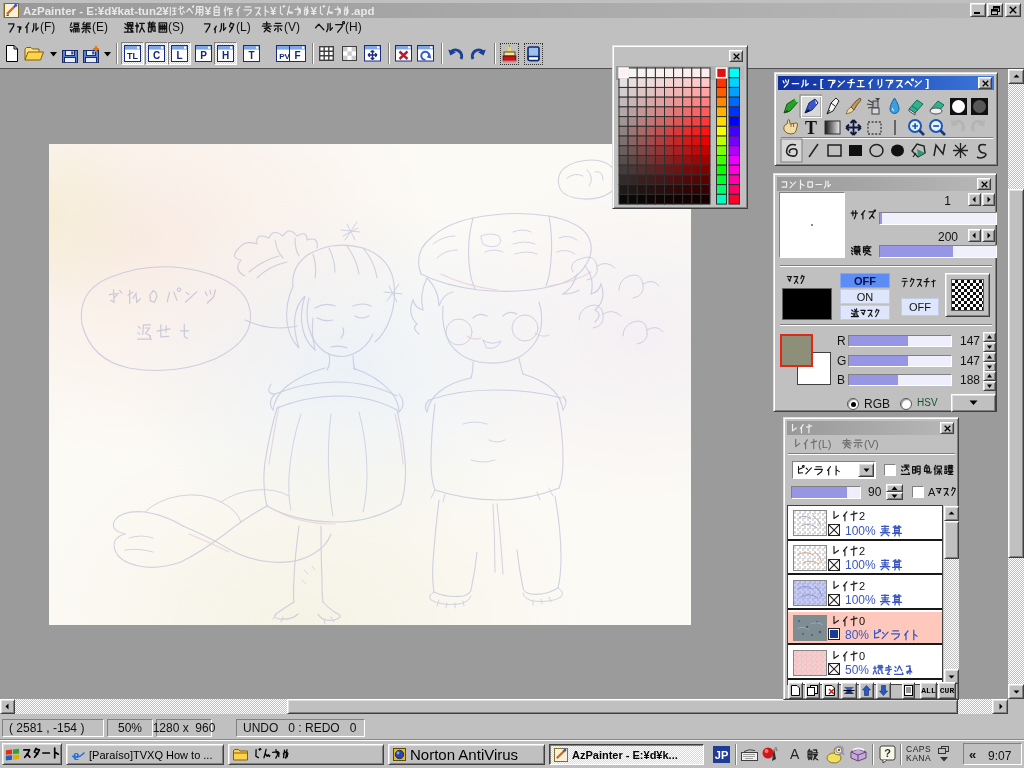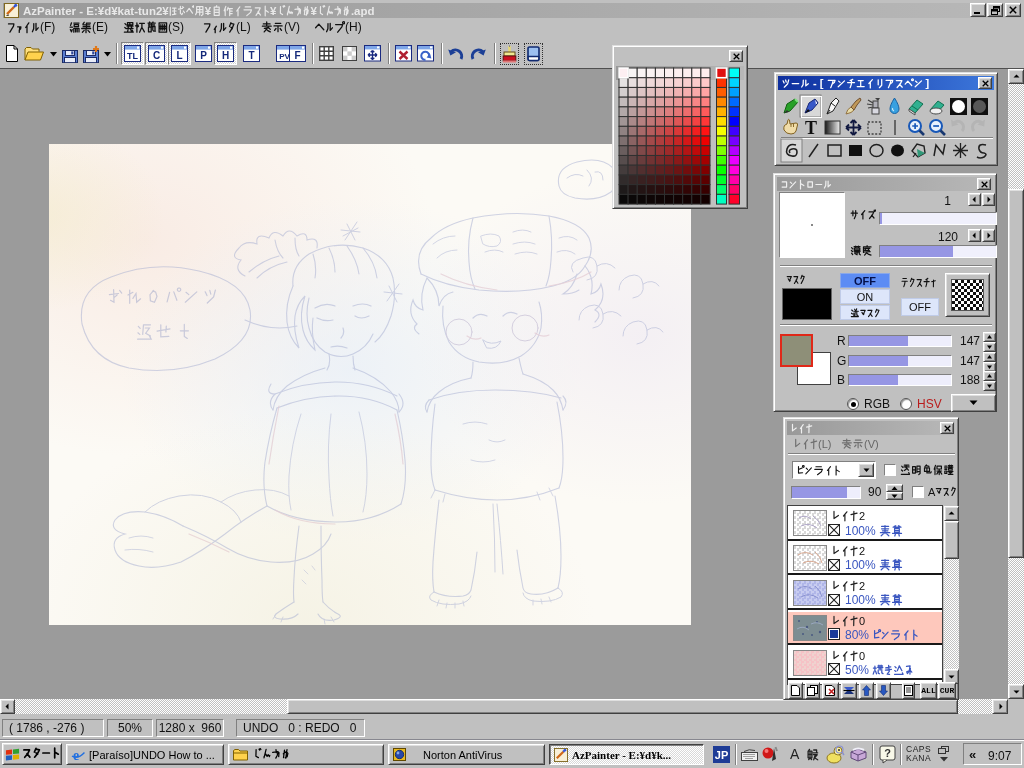--- a/index.html
+++ b/index.html
@@ -461,23 +461,23 @@
     </svg>
   </div>
 <div class="abs btn" style="left:992px;top:699px;width:16px;height:15px;display:flex;align-items:center;justify-content:center">
     <svg width="9" height="9" viewBox="0 0 9 9">
       <polygon points="3.5 1.5,6.5 4.5,3.5 7.5" fill="#000"></polygon>
     </svg>
   </div>
 <div class="abs btn" style="left:287px;top:699px;width:671px;height:15px"></div>
 <div class="abs" style="left:1008px;top:699px;width:16px;height:15px;background:#c0c0c0"></div>
 <div class="abs" style="left:0;top:714px;width:1024px;height:26px;background:#c0c0c0"></div>
-<div class="abs sunk1" style="left:2px;top:719px;width:102px;height:18px;font-size:12px;color:#111;display:flex;align-items:center;justify-content:flex-start;padding:0 6px;white-space:pre">( 1786 , -276 )</div>
+<div class="abs sunk1" style="left:2px;top:719px;width:102px;height:18px;font-size:12px;color:#111;display:flex;align-items:center;justify-content:flex-start;padding:0 6px;white-space:pre">( 2581 , -154 )</div>
 <div class="abs sunk1" style="left:107px;top:719px;width:46px;height:18px;font-size:12px;color:#111;display:flex;align-items:center;justify-content:center;padding:0 6px;white-space:pre">50%</div>
-<div class="abs sunk1" style="left:156px;top:719px;width:68px;height:18px;font-size:12px;color:#111;display:flex;align-items:center;justify-content:center;padding:0 6px;white-space:pre">1280 x  960</div>
+<div class="abs sunk1" style="left:156px;top:719px;width:56px;height:18px;font-size:12px;color:#111;display:flex;align-items:center;justify-content:center;padding:0 6px;white-space:pre">1280 x  960</div>
 <div class="abs sunk1" style="left:236px;top:719px;width:129px;height:18px;font-size:12px;color:#111;display:flex;align-items:center;justify-content:flex-start;padding:0 6px;white-space:pre">UNDO   0 : REDO   0</div>
 <div class="abs" style="left:0;top:739px;width:1024px;height:29px;background:#c0c0c0;border-top:1px solid #87878f"></div>
 <div class="abs" style="left:0;top:740px;width:1024px;height:1px;background:#ffffff"></div>
 <div class="abs btn f" style="left:2px;top:743px;width:60px;height:22px;padding-left:2px">
     <svg width="16" height="14" viewBox="0 0 16 14">
 <g transform="skewY(-6)">
         <rect x="1" y="3" width="6.5" height="5" fill="#e03010"></rect>
         <rect x="8.5" y="3" width="6.5" height="5" fill="#30a030"></rect>
 <rect x="1" y="9" width="6.5" height="5" fill="#2060c0"></rect>
         <rect x="8.5" y="9" width="6.5" height="5" fill="#e0b000"></rect>
@@ -490,21 +490,21 @@
           <path d="M20.9 6.0 L27.4 6.0" fill="none"></path>
           <path d="M32.7 1.2 L32.7 10.8 M32.7 5.0 L36.3 7.2" fill="none"></path>
         </g>
       </svg></span>
   </div>
 <div class="abs btn f" style="left:66px;top:744px;width:158px;height:21px;padding-left:4px;">
     <svg width="14" height="14" viewBox="0 0 14 14">
       <text x="2" y="12" font-size="14" font-weight="bold" fill="#2270e0" font-family="Liberation Serif">e</text>
 <path d="M1 8.2 Q7 11.5 13.5 4.5" stroke="#2270e0" stroke-width="1.5" fill="none"></path>
     </svg>
-    <span style="font-size:11px;white-space:nowrap;overflow:hidden;margin-left:4px">[Paraíso]UNDO How to ...</span>
+    <span style="font-size:11px;white-space:nowrap;overflow:hidden;margin-left:4px">[Paraíso]TVXQ How to ...</span>
   </div>
 <div class="abs btn f" style="left:228px;top:744px;width:156px;height:21px;padding-left:4px;">
     <svg width="15" height="12" viewBox="0 0 15 12">
       <path d="M0.5 11 V1.5 L2 0.5 H5.5 L7 2 H14.5 V11 Z" fill="#ffd24d" stroke="#806000"></path>
       <path d="M0.5 4 H14.5" stroke="#806000"></path>
     </svg>
     <span style="font-size:11px;white-space:nowrap;overflow:hidden;margin-left:4px"><svg width="39" height="12" style="vertical-align:0px" viewBox="0 0 39 12">
         <g stroke="#000" stroke-width="1.25" stroke-linecap="round" stroke-linejoin="round" opacity="1.0">
           <path d="M4.1 1.7 L3.9 8.2 L6.4 9.6 M7.0 1.2 L7.7 2.2 M8.1 0.5 L8.9 1.4" fill="none"></path>
           <path d="M14.1 1.4 L12.0 9.8 M12.0 8.4 L13.9 6.2 L15.1 8.4 L16.2 6.7 L17.4 8.6 L17.8 7.4" fill="none"></path>
@@ -513,23 +513,23 @@
         </g>
       </svg></span>
   </div>
 <div class="abs btn f" style="left:388px;top:744px;width:157px;height:21px;padding-left:4px;">
     <svg width="13" height="13" viewBox="0 0 13 13">
       <rect x="0.5" y="0.5" width="12" height="12" fill="#e8b820" stroke="#604800"></rect>
       <circle cx="6.5" cy="6.5" r="4.2" fill="#2848a8"></circle>
       <circle cx="6.5" cy="6.5" r="4.2" fill="none" stroke="#183070"></circle>
       <circle cx="5" cy="5" r="1.4" fill="#88a8e8"></circle>
     </svg>
-    <span style="font-size:11px;white-space:nowrap;overflow:hidden;margin-left:17px">Norton AntiVirus</span>
-  </div>
-<div class="abs btnp f" style="left:549px;top:744px;width:155px;height:21px;padding-left:4px;background-image:repeating-conic-gradient(#ffffff 0 25%,#d8d8d8 0 50%);background-size:2px 2px;font-family:Liberation Serif, serif;">
+    <span style="font-size:15px;white-space:nowrap;overflow:hidden;margin-left:4px">Norton AntiVirus</span>
+  </div>
+<div class="abs btnp f" style="left:549px;top:744px;width:155px;height:21px;padding-left:4px;background-image:repeating-conic-gradient(#ffffff 0 25%,#d8d8d8 0 50%);background-size:2px 2px;">
     <svg width="14" height="14" viewBox="0 0 15 15">
       <rect x="0.5" y="0.5" width="14" height="14" fill="#f8f0d8" stroke="#806820"></rect>
       <path d="M3 11 L10 4" stroke="#d06818" stroke-width="2.4"></path>
       <path d="M9 3 L12 2 L11 5 Z" fill="#2244cc"></path>
       <circle cx="11.7" cy="2.3" r="1.5" fill="#3355dd"></circle>
     </svg>
     <span style="font-size:11px;font-weight:bold;white-space:nowrap;overflow:hidden;margin-left:4px">AzPainter - E:¥d¥k...</span>
   </div>
 <div class="abs" style="left:713px;top:746px;width:17px;height:17px;background:#1e3c96;color:#fff;font-size:11px;font-weight:bold;display:flex;align-items:center;justify-content:center">JP</div>
 <div class="abs" style="left:735px;top:744px;width:2px;height:21px;border-left:1px solid #808080;border-right:1px solid #fff"></div>
@@ -988,21 +988,21 @@
       <svg width="26" height="11" style="vertical-align:0px" viewBox="0 0 26 11">
         <g stroke="#111" stroke-width="1.20" stroke-linecap="round" stroke-linejoin="round" opacity="1.0">
           <path d="M1.2 4.2 L7.4 4.2 M2.9 1.8 L2.9 6.8 M5.7 1.5 L5.7 6.6 L4.3 9.7" fill="none"></path>
           <path d="M14.8 1.6 L11.6 5.5 M12.9 4.2 L12.9 9.9" fill="none"></path>
           <path d="M19.0 2.9 L23.8 2.9 L22.2 6.2 L19.5 9.5 M21.6 6.2 L24.0 9.0 M24.1 1.3 L24.7 2.4 M25.2 0.9 L25.7 2.0" fill="none"></path>
         </g>
       </svg>
     </div>
     <div class="abs sunk1" style="left:105px;top:38px;width:118px;height:13px;background:#f0f0fc"></div>
     <div class="abs" style="left:106px;top:39px;width:2px;height:11px;background:#9696e4"></div>
-    <div class="abs" style="left:160px;top:56px;width:24px;font-size:12px;color:#111;text-align:right">120</div>
+    <div class="abs" style="left:160px;top:56px;width:24px;font-size:12px;color:#111;text-align:right">200</div>
     <div class="abs btn" style="left:194px;top:55px;width:13px;height:13px;display:flex;align-items:center;justify-content:center">
       <svg width="9" height="9" viewBox="0 0 9 9">
         <polygon points="5.5 1.5,2.5 4.5,5.5 7.5" fill="#000"></polygon>
       </svg>
     </div>
     <div class="abs btn" style="left:208px;top:55px;width:13px;height:13px;display:flex;align-items:center;justify-content:center">
       <svg width="9" height="9" viewBox="0 0 9 9">
         <polygon points="3.5 1.5,6.5 4.5,3.5 7.5" fill="#000"></polygon>
       </svg>
     </div>
@@ -1096,21 +1096,21 @@
     </div>
     <div class="abs btn" style="left:209px;top:207px;width:13px;height:10px;display:flex;align-items:center;justify-content:center">
       <svg width="7" height="6" viewBox="0 0 7 6">
         <polygon points="1 1.5,6 1.5,3.5 5" fill="#000"></polygon>
       </svg>
     </div>
     <div class="abs" style="left:73px;top:224px;width:12px;height:12px;border-radius:50%;background:#fff;border:1px solid #555;box-shadow:inset 1px 1px 1px #999"></div>
 <div class="abs" style="left:76.5px;top:227.5px;width:5px;height:5px;border-radius:50%;background:#000"></div>
 <div class="abs" style="left:90px;top:223px;font-size:12px;color:#111">RGB</div>
 <div class="abs" style="left:126px;top:224px;width:12px;height:12px;border-radius:50%;background:#fff;border:1px solid #555;box-shadow:inset 1px 1px 1px #999"></div>
-<div class="abs" style="left:143px;top:223px;font-size:12px;color:#b91c1c">HSV</div>
+<div class="abs" style="left:143px;top:223px;font-size:10px;color:#14532d">HSV</div>
     <div class="abs btn" style="left:177px;top:220px;width:45px;height:18px;display:flex;align-items:center;justify-content:center">
       <svg width="9" height="6" viewBox="0 0 9 6">
         <polygon points="0.5,0.5 8.5,0.5 4.5,5" fill="#000"></polygon>
       </svg>
     </div>
   </div>
 <div class="win" style="left:783px;top:417px;width:176px;height:283px">
     <div class="tb tbg" style="top:3px">
       <svg width="23" height="11" style="vertical-align:0px" viewBox="0 0 23 11">
         <g stroke="#efefef" stroke-width="1.20" stroke-linecap="round" stroke-linejoin="round" opacity="1.0">

